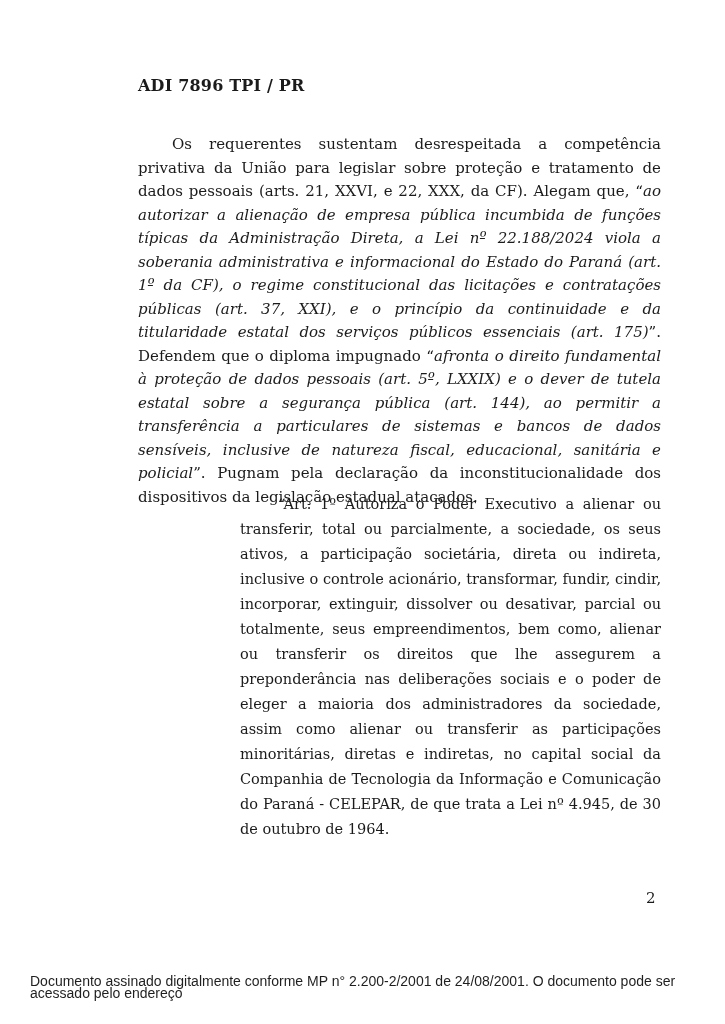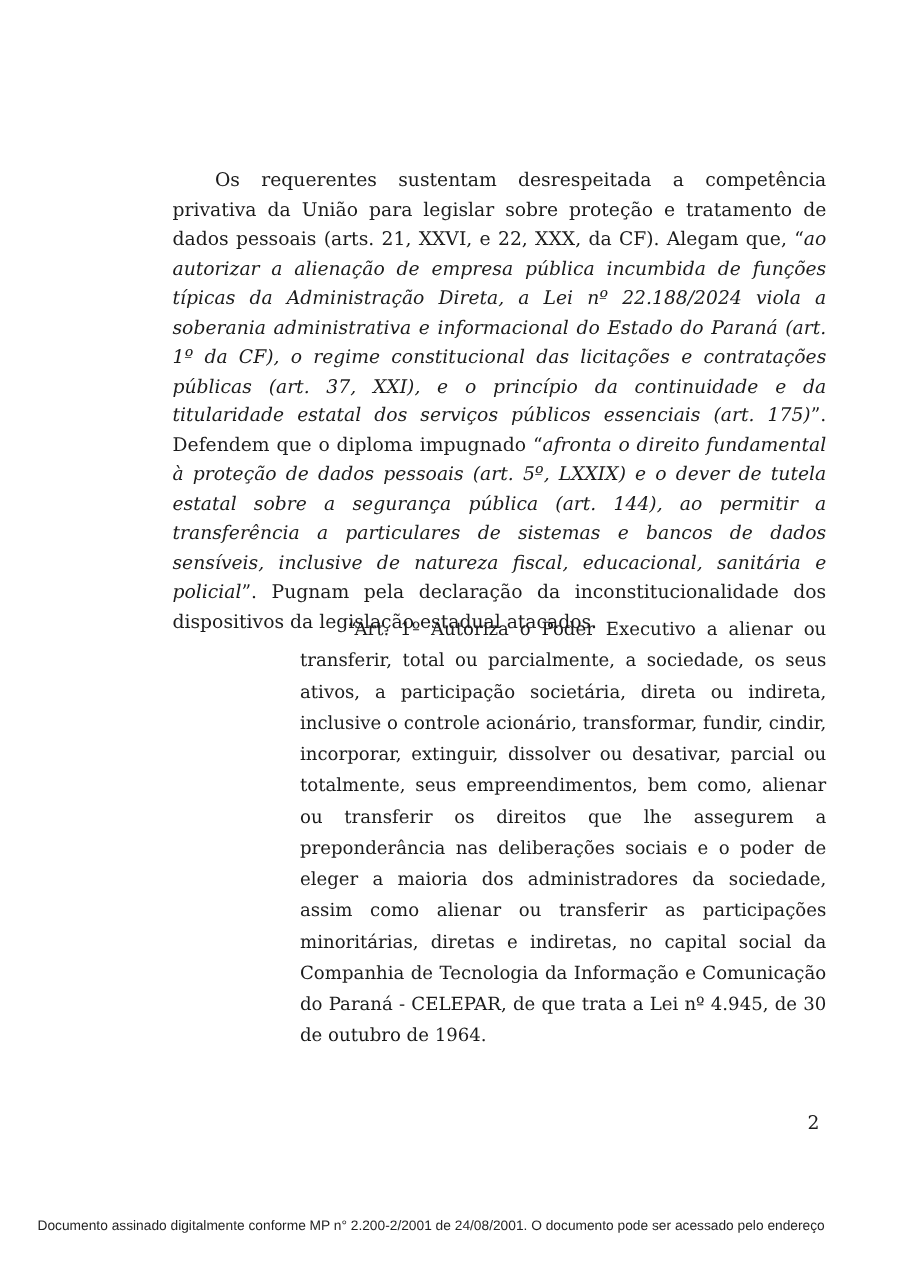--- a/index.html
+++ b/index.html
@@ -66,30 +66,31 @@
     left: 646px;
     top: 889px;
     font-size: 15px;
   }
   .footer {
     position: absolute;
     left: 30px;
     top: 975px;
     width: 660px;
     font-family: "Liberation Sans", "DejaVu Sans", sans-serif;
-    font-size: 11px;
+    font-size: 14px;
     line-height: 12px;
     color: #1f1f1f;
   }
 </style>
 </head>
 <body>
 
 <div class="page">
 
+  <div class="doc-header">ADI 7896 TPI / PR</div>
 
   <div class="body-text">
     <p class="indent"><span>Os requerentes sustentam desrespeitada a competência privativa da União para legislar sobre proteção e tratamento de dados pessoais (arts. 21, XXVI, e 22, XXX, da CF). Alegam que, “</span><em>ao autorizar a alienação de empresa pública incumbida de funções típicas da Administração Direta, a Lei nº 22.188/2024 viola a soberania administrativa e informacional do Estado do Paraná (art. 1º da CF), o regime constitucional das licitações e contratações públicas (art. 37, XXI), e o princípio da continuidade e da titularidade estatal dos serviços públicos essenciais (art. 175)</em><span>”. Defendem que o diploma impugnado “</span><em>afronta o direito fundamental à proteção de dados pessoais (art. 5º, LXXIX) e o dever de tutela estatal sobre a segurança pública (art. 144), ao permitir a transferência a particulares de sistemas e bancos de dados sensíveis, inclusive de natureza fiscal, educacional, sanitária e policial</em><span>”. Pugnam pela declaração da inconstitucionalidade dos dispositivos da legislação estadual atacados.</span></p>
   </div>
 
   <div class="quote-block">
     <p>“Art. 1º Autoriza o Poder Executivo a alienar ou transferir, total ou parcialmente, a sociedade, os seus ativos, a participação societária, direta ou indireta, inclusive o controle acionário, transformar, fundir, cindir, incorporar, extinguir, dissolver ou desativar, parcial ou totalmente, seus empreendimentos, bem como, alienar ou transferir os direitos que lhe assegurem a preponderância nas deliberações sociais e o poder de eleger a maioria dos administradores da sociedade, assim como alienar ou transferir as participações minoritárias, diretas e indiretas, no capital social da Companhia de Tecnologia da Informação e Comunicação do Paraná - CELEPAR, de que trata a Lei nº 4.945, de 30 de outubro de 1964.</p>
   </div>
 
   <div class="page-number">2</div>

